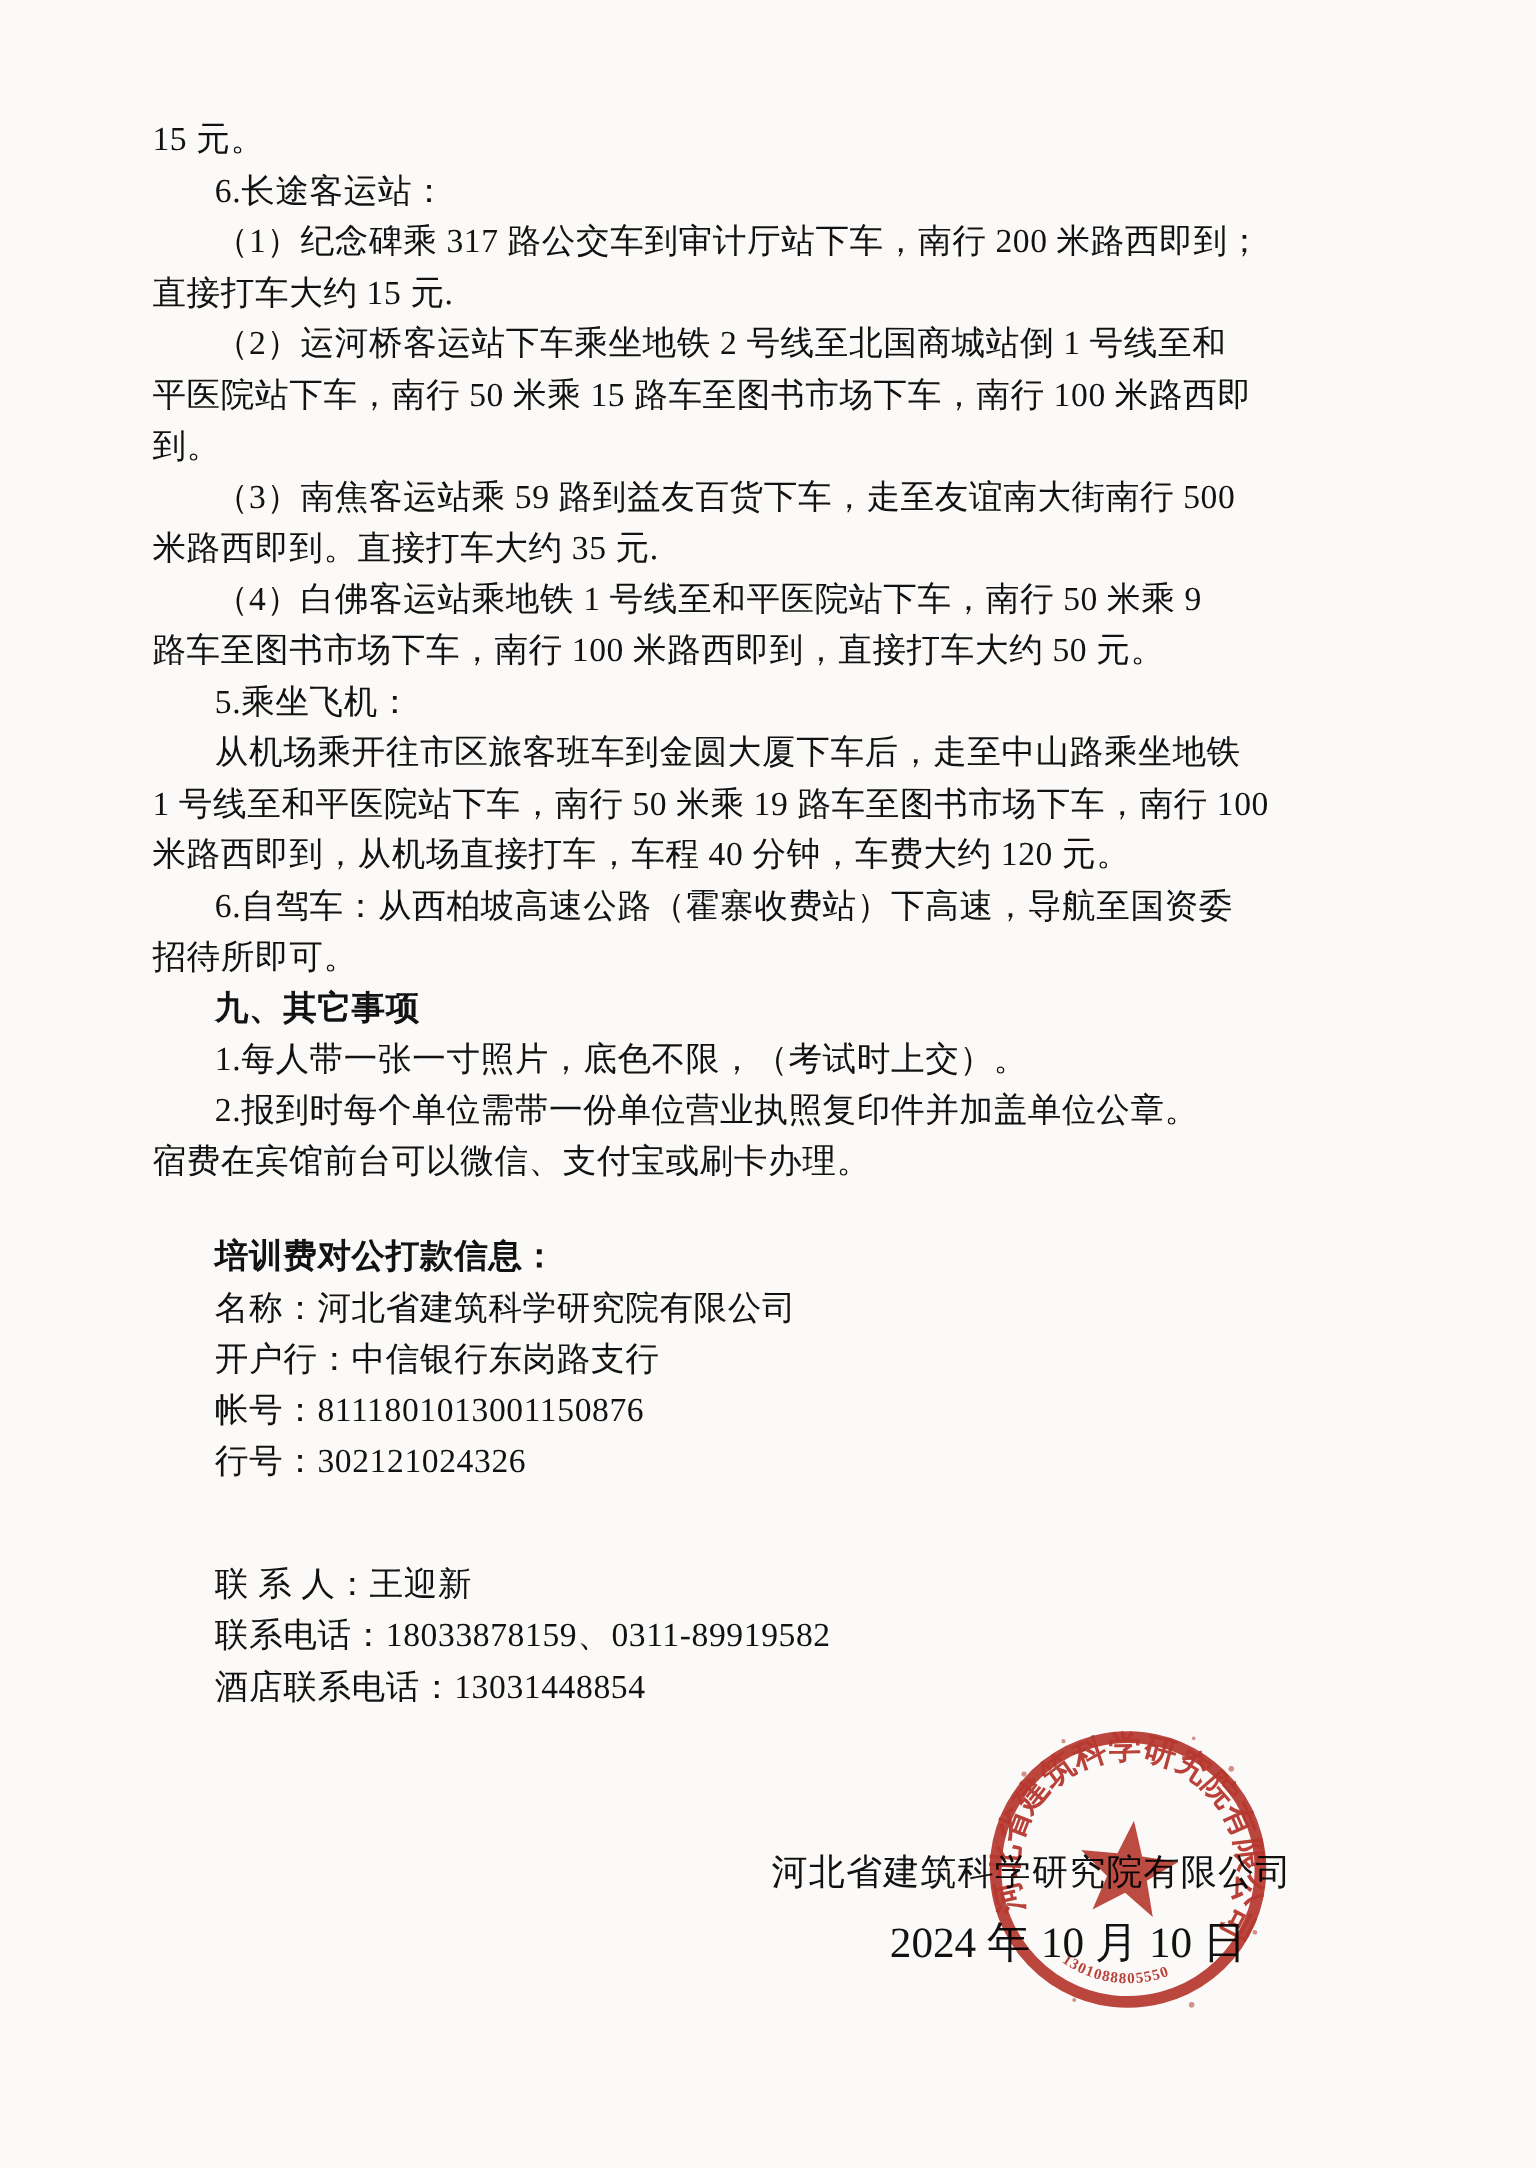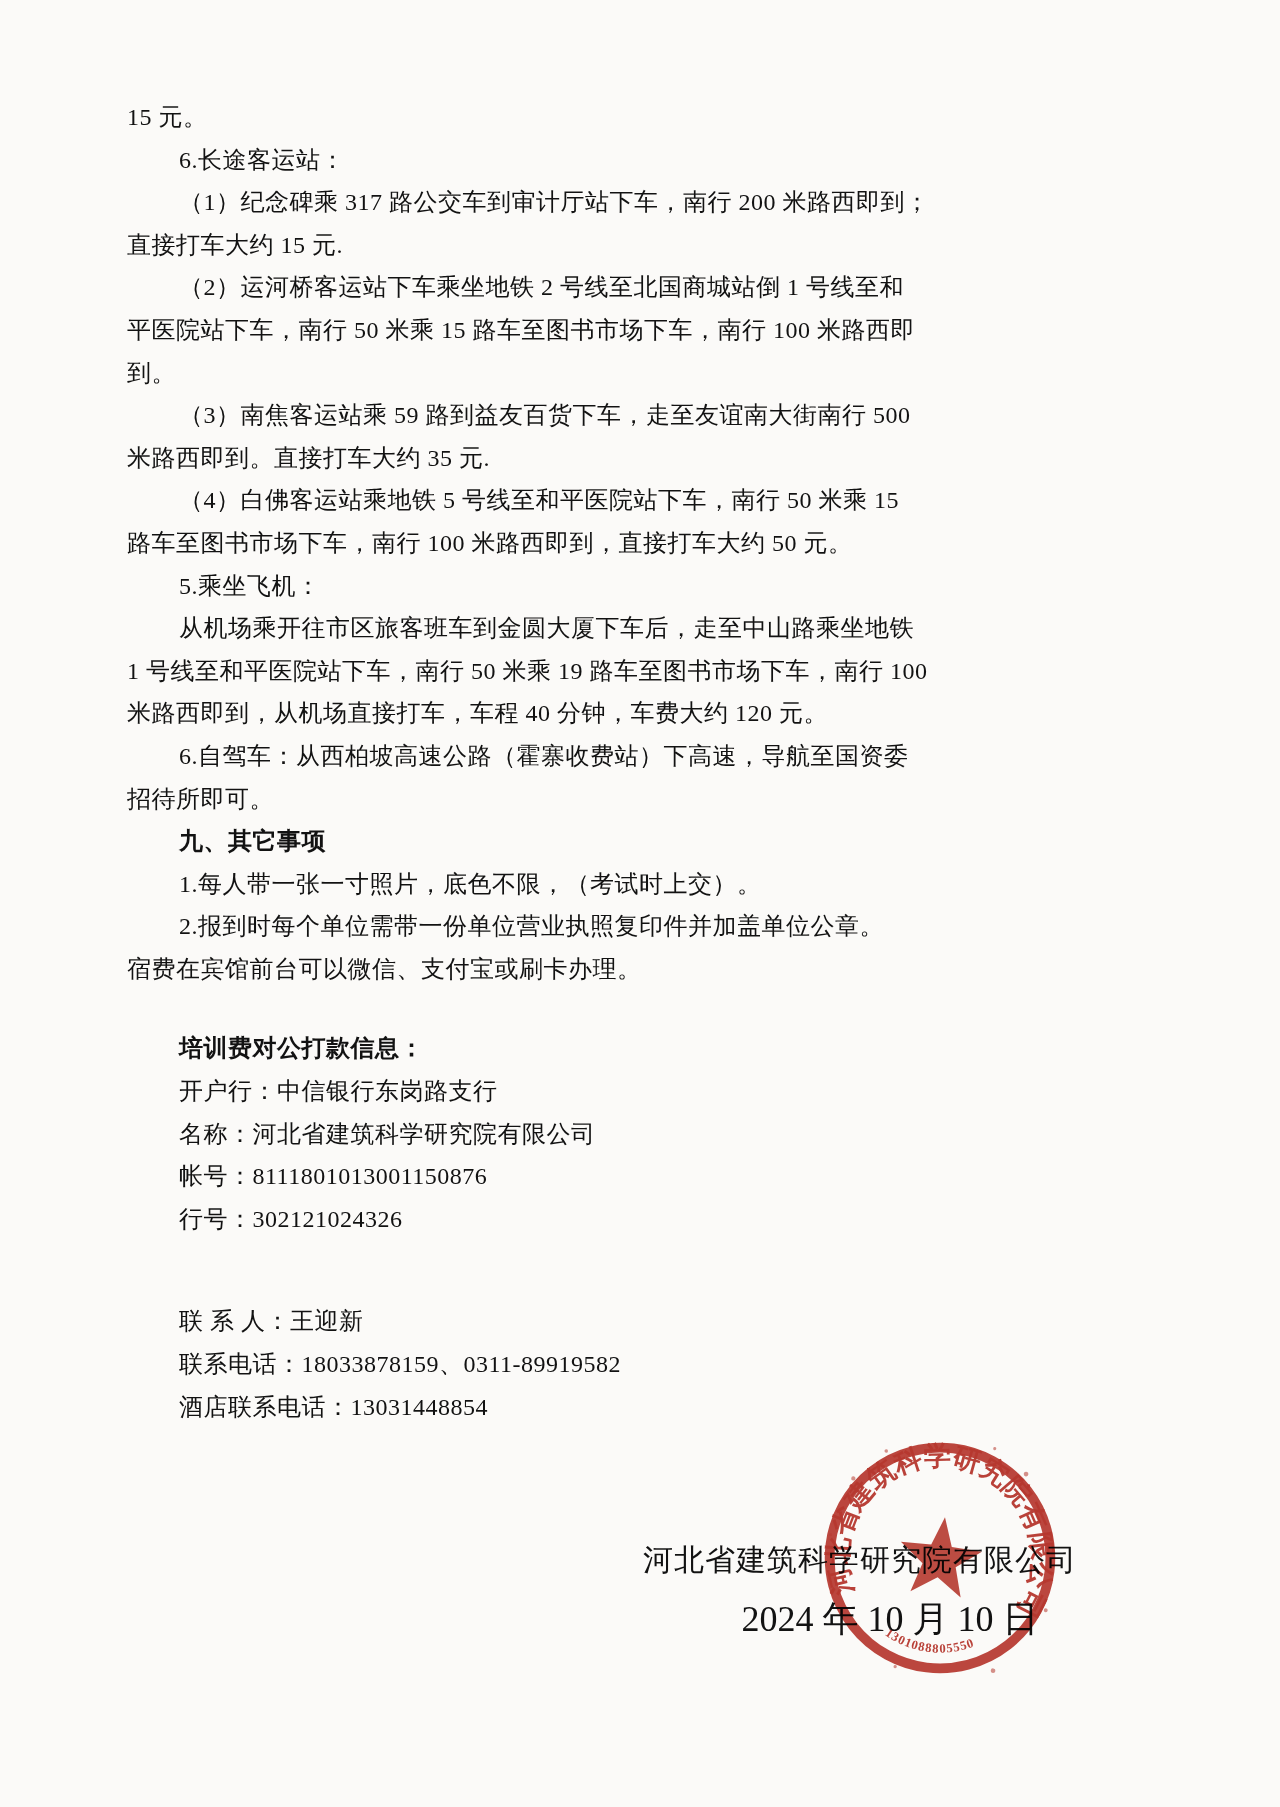--- a/index.html
+++ b/index.html
@@ -11,21 +11,21 @@
     color:#121212;
     overflow:hidden;
   }
   .doc-body{
     position:absolute;
     left:127px;top:96px;
     width:980px;
   }
   .line{
     margin:0;
-    font-size:24px;
+    font-size:28px;
     line-height:42.6px;
     white-space:nowrap;
     letter-spacing:0.5px;
   }
   .line.indent{ text-indent:52px; }
   .line.bold{ font-weight:bold; }
   .signature{
     position:absolute;
     top:1540px;
     left:600px;
@@ -62,35 +62,35 @@
 <div class="doc-body">
     <p class="line">15 元。</p>
     <p class="line indent">6.长途客运站：</p>
     <p class="line indent">（1）纪念碑乘 317 路公交车到审计厅站下车，南行 200 米路西即到；</p>
     <p class="line">直接打车大约 15 元.</p>
     <p class="line indent">（2）运河桥客运站下车乘坐地铁 2 号线至北国商城站倒 1 号线至和</p>
     <p class="line">平医院站下车，南行 50 米乘 15 路车至图书市场下车，南行 100 米路西即</p>
     <p class="line">到。</p>
     <p class="line indent">（3）南焦客运站乘 59 路到益友百货下车，走至友谊南大街南行 500</p>
     <p class="line">米路西即到。直接打车大约 35 元.</p>
-    <p class="line indent">（4）白佛客运站乘地铁 5 号线至和平医院站下车，南行 50 米乘 15</p>
+    <p class="line indent">（4）白佛客运站乘地铁 1 号线至和平医院站下车，南行 50 米乘 9</p>
     <p class="line">路车至图书市场下车，南行 100 米路西即到，直接打车大约 50 元。</p>
     <p class="line indent">5.乘坐飞机：</p>
     <p class="line indent">从机场乘开往市区旅客班车到金圆大厦下车后，走至中山路乘坐地铁</p>
     <p class="line">1 号线至和平医院站下车，南行 50 米乘 19 路车至图书市场下车，南行 100</p>
     <p class="line">米路西即到，从机场直接打车，车程 40 分钟，车费大约 120 元。</p>
     <p class="line indent">6.自驾车：从西柏坡高速公路（霍寨收费站）下高速，导航至国资委</p>
     <p class="line">招待所即可。</p>
     <p class="line indent bold">九、其它事项</p>
     <p class="line indent">1.每人带一张一寸照片，底色不限，（考试时上交）。</p>
     <p class="line indent">2.报到时每个单位需带一份单位营业执照复印件并加盖单位公章。</p>
     <p class="line">宿费在宾馆前台可以微信、支付宝或刷卡办理。</p>
     <p class="line indent bold" style="margin-top: 37px;">培训费对公打款信息：</p>
+    <p class="line indent">名称：河北省建筑科学研究院有限公司</p>
     <p class="line indent">开户行：中信银行东岗路支行</p>
-    <p class="line indent">名称：河北省建筑科学研究院有限公司</p>
     <p class="line indent">帐号：8111801013001150876</p>
     <p class="line indent">行号：302121024326</p>
     <p class="line indent" style="margin-top: 60px;">联 系 人：王迎新</p>
     <p class="line indent">联系电话：18033878159、0311-89919582</p>
     <p class="line indent">酒店联系电话：13031448854</p>
   </div>
 
 <div class="signature">
   <p class="company">河北省建筑科学研究院有限公司</p>
   <p class="date">2024 年 10 月 10 日</p>

